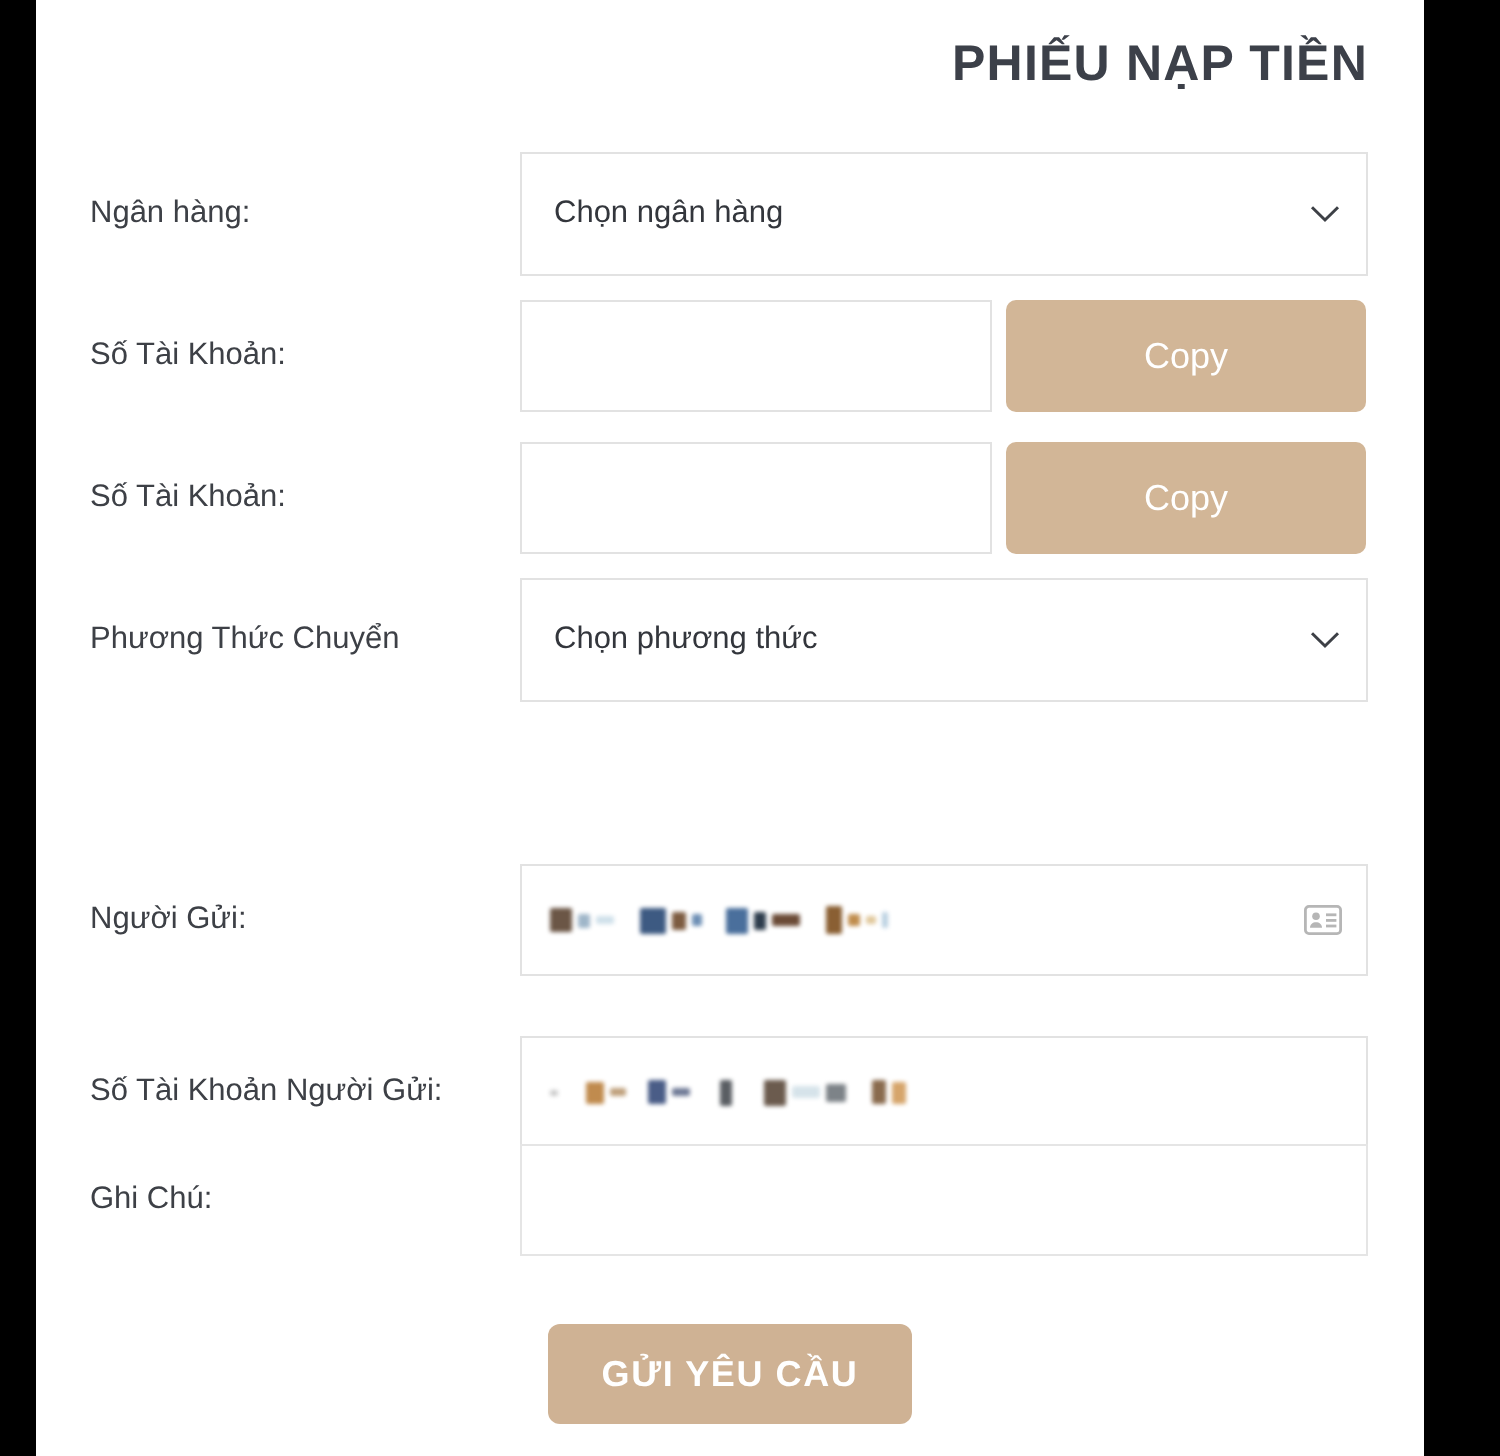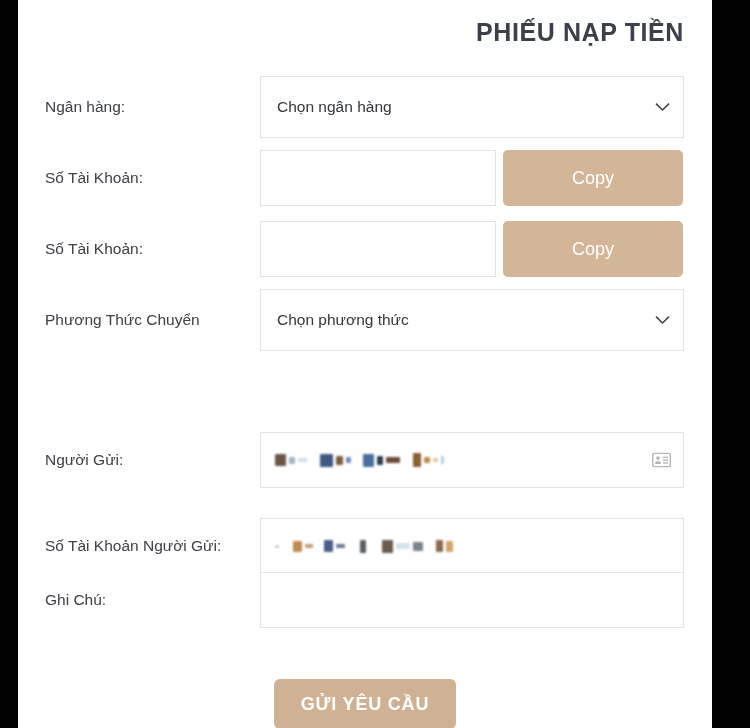--- a/index.html
+++ b/index.html
@@ -179,21 +179,20 @@
     height: 50px;
     background: #cfb294;
     color: #ffffff;
     border: none;
     border-radius: 6px;
     font-family: "Liberation Sans", sans-serif;
     font-size: 18px;
     font-weight: bold;
     letter-spacing: 0.8px;
     cursor: pointer;
-    margin-top: 17px;
   }
 </style>
 </head>
 <body>
 
 <div id="page">
 
   <div class="edge-bar left"></div>
   <div class="edge-bar right"></div>
 

